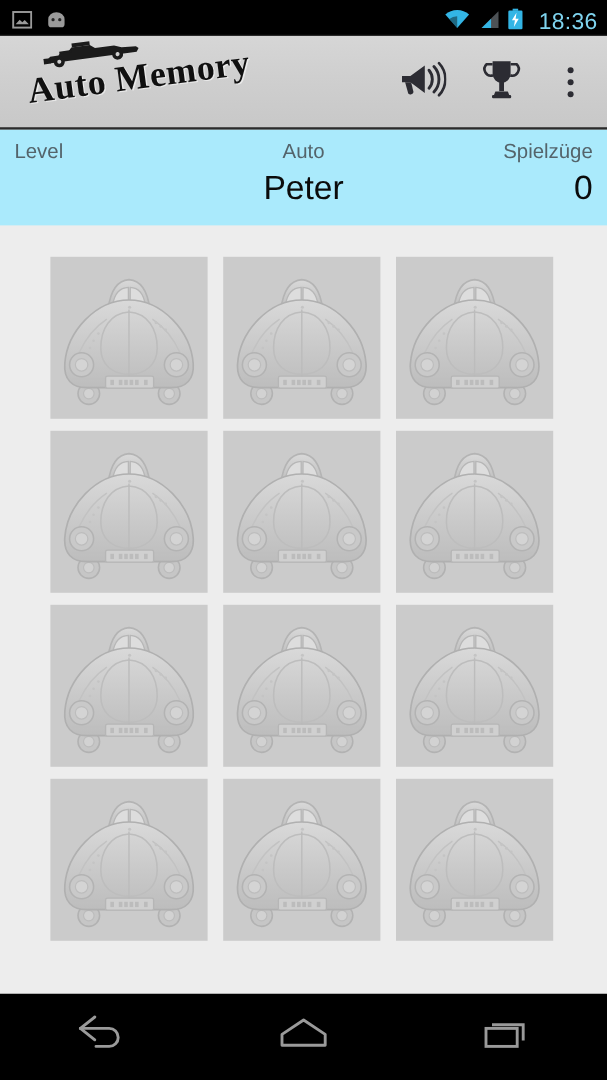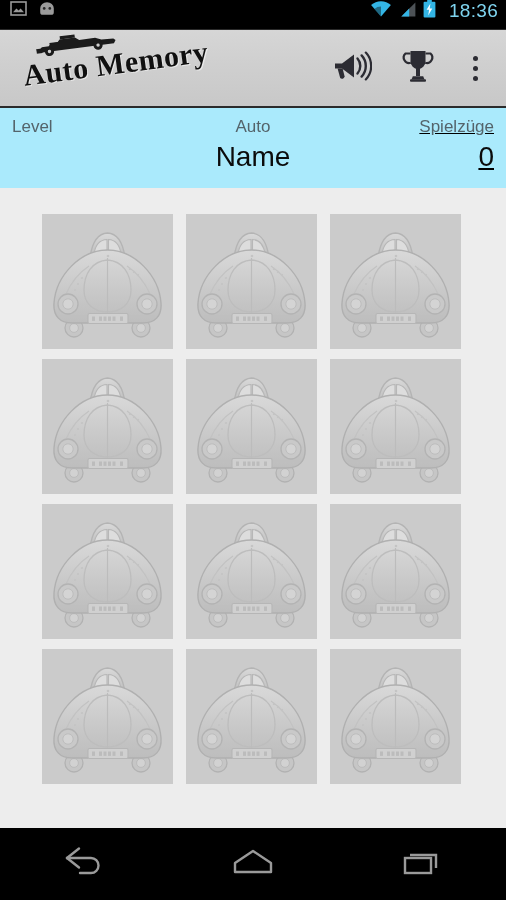--- a/index.html
+++ b/index.html
@@ -7,21 +7,21 @@
     width: 506px; height: 900px;
     background: #ededed;
     font-family: "Liberation Sans", sans-serif;
     overflow: hidden;
   }
   #app { position: relative; width: 506px; height: 900px; display: flex; flex-direction: column; }
 
   
   .statusbar {
     height: 30px; background: #000000; flex: 0 0 30px;
-    display: flex; align-items: flex-start; padding: 0 8px 0 10px;
+    display: flex; align-items: flex-end; padding: 0 8px 0 10px;
     position: relative;
   }
   .sb-left { display: flex; align-items: center; gap: 10px; }
   .sb-right { display: flex; align-items: center; gap: 6px; margin-left: auto; }
   .sb-time {
     color: #7fd4ef; font-size: 19px; letter-spacing: .3px;
     margin-left: 7px; font-family: "Liberation Sans", sans-serif;
   }
   .sb-sep { height: 1px; background:#2a2a2a; position:absolute; bottom:0; left:0; right:0;}
 
@@ -54,21 +54,21 @@
 
   
   .infobar {
     flex: 0 0 80px; height: 80px; background: #aaeafc;
     display: grid; grid-template-columns: 1fr 1fr 1fr;
     padding: 8px 12px 6px 12px; align-items: start;
   }
   .info-col { display:flex; flex-direction:column; }
   .info-col.c-left { align-items: flex-start; text-align:left;gap:46px; }
   .info-col.c-mid { align-items: center; text-align:center; }
-  .info-col.c-right { align-items: flex-end; text-align:right;text-decoration:underline; }
+  .info-col.c-right { align-items: flex-end; text-align:right; }
   .info-label { font-size: 17px; color: #54646b; line-height: 1.35; }
   .info-value { font-size: 28px; color: #0b0b0b; line-height: 1.25; }
 
   
   .board {
     flex: 1 1 auto; background: #ededed; position: relative;
     padding: 26px 42px 0 42px;
   }
   .grid {
     display: grid;
@@ -190,21 +190,21 @@
     </div>
   </div>
 
   <div class="infobar">
     <div class="info-col c-left">
       <span class="info-label">Level</span>
       <span class="info-value">2</span>
     </div>
     <div class="info-col c-mid">
       <span class="info-label">Auto</span>
-      <span class="info-value">Name</span>
+      <span class="info-value">Peter</span>
     </div>
     <div class="info-col c-right">
       <span class="info-label">Spielzüge</span>
       <span class="info-value">0</span>
     </div>
   </div>
 
   <div class="board">
     <div class="grid" id="card-grid">
         <div class="card" style="background: rgb(203, 203, 203);">

